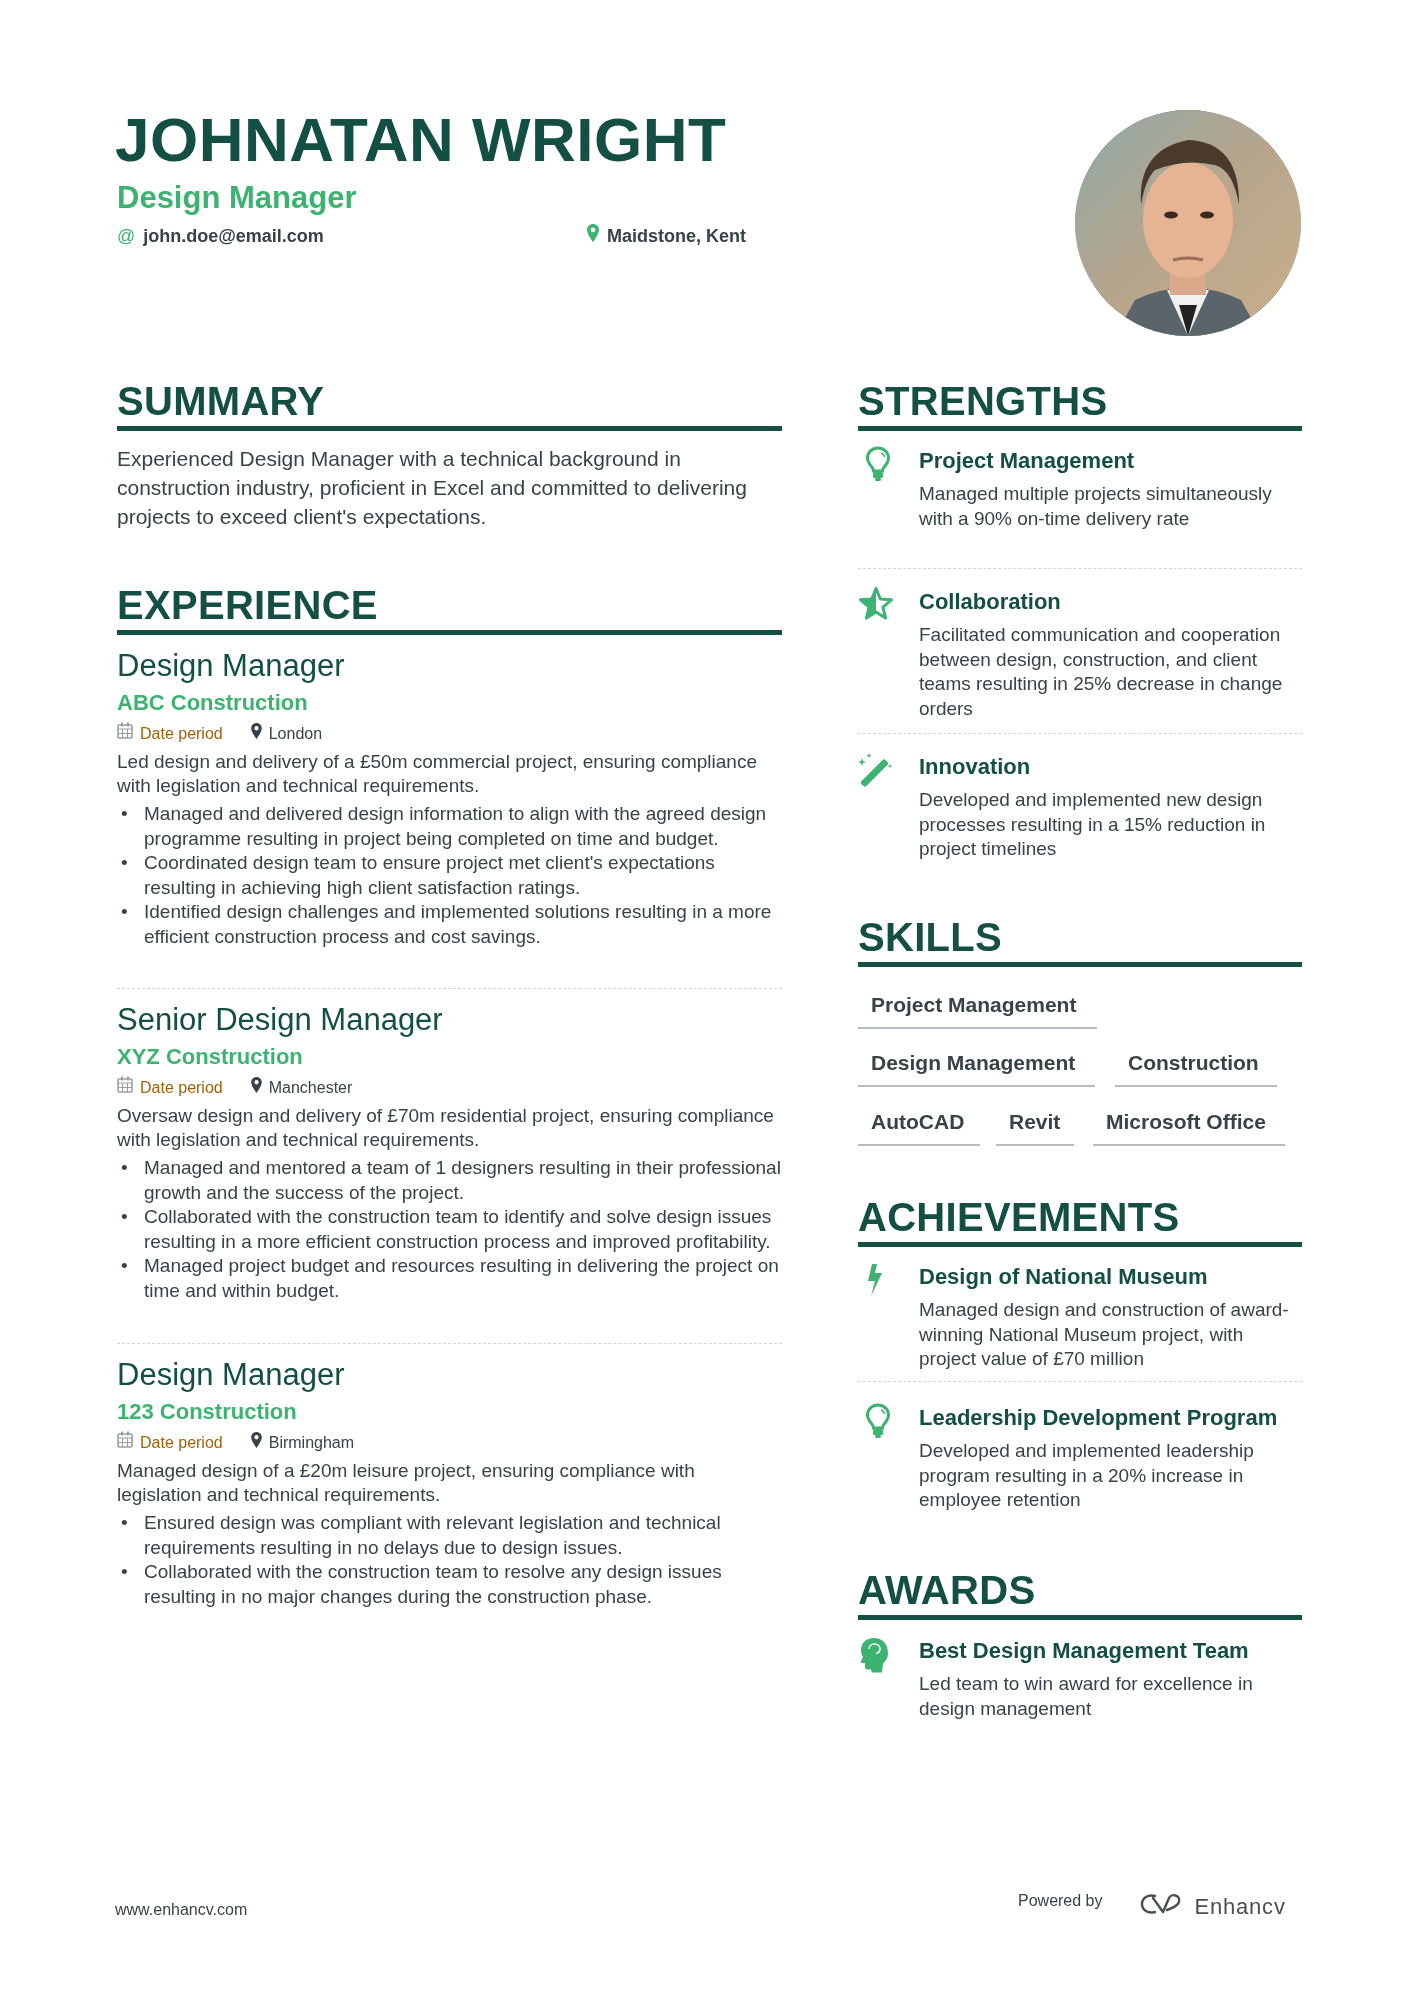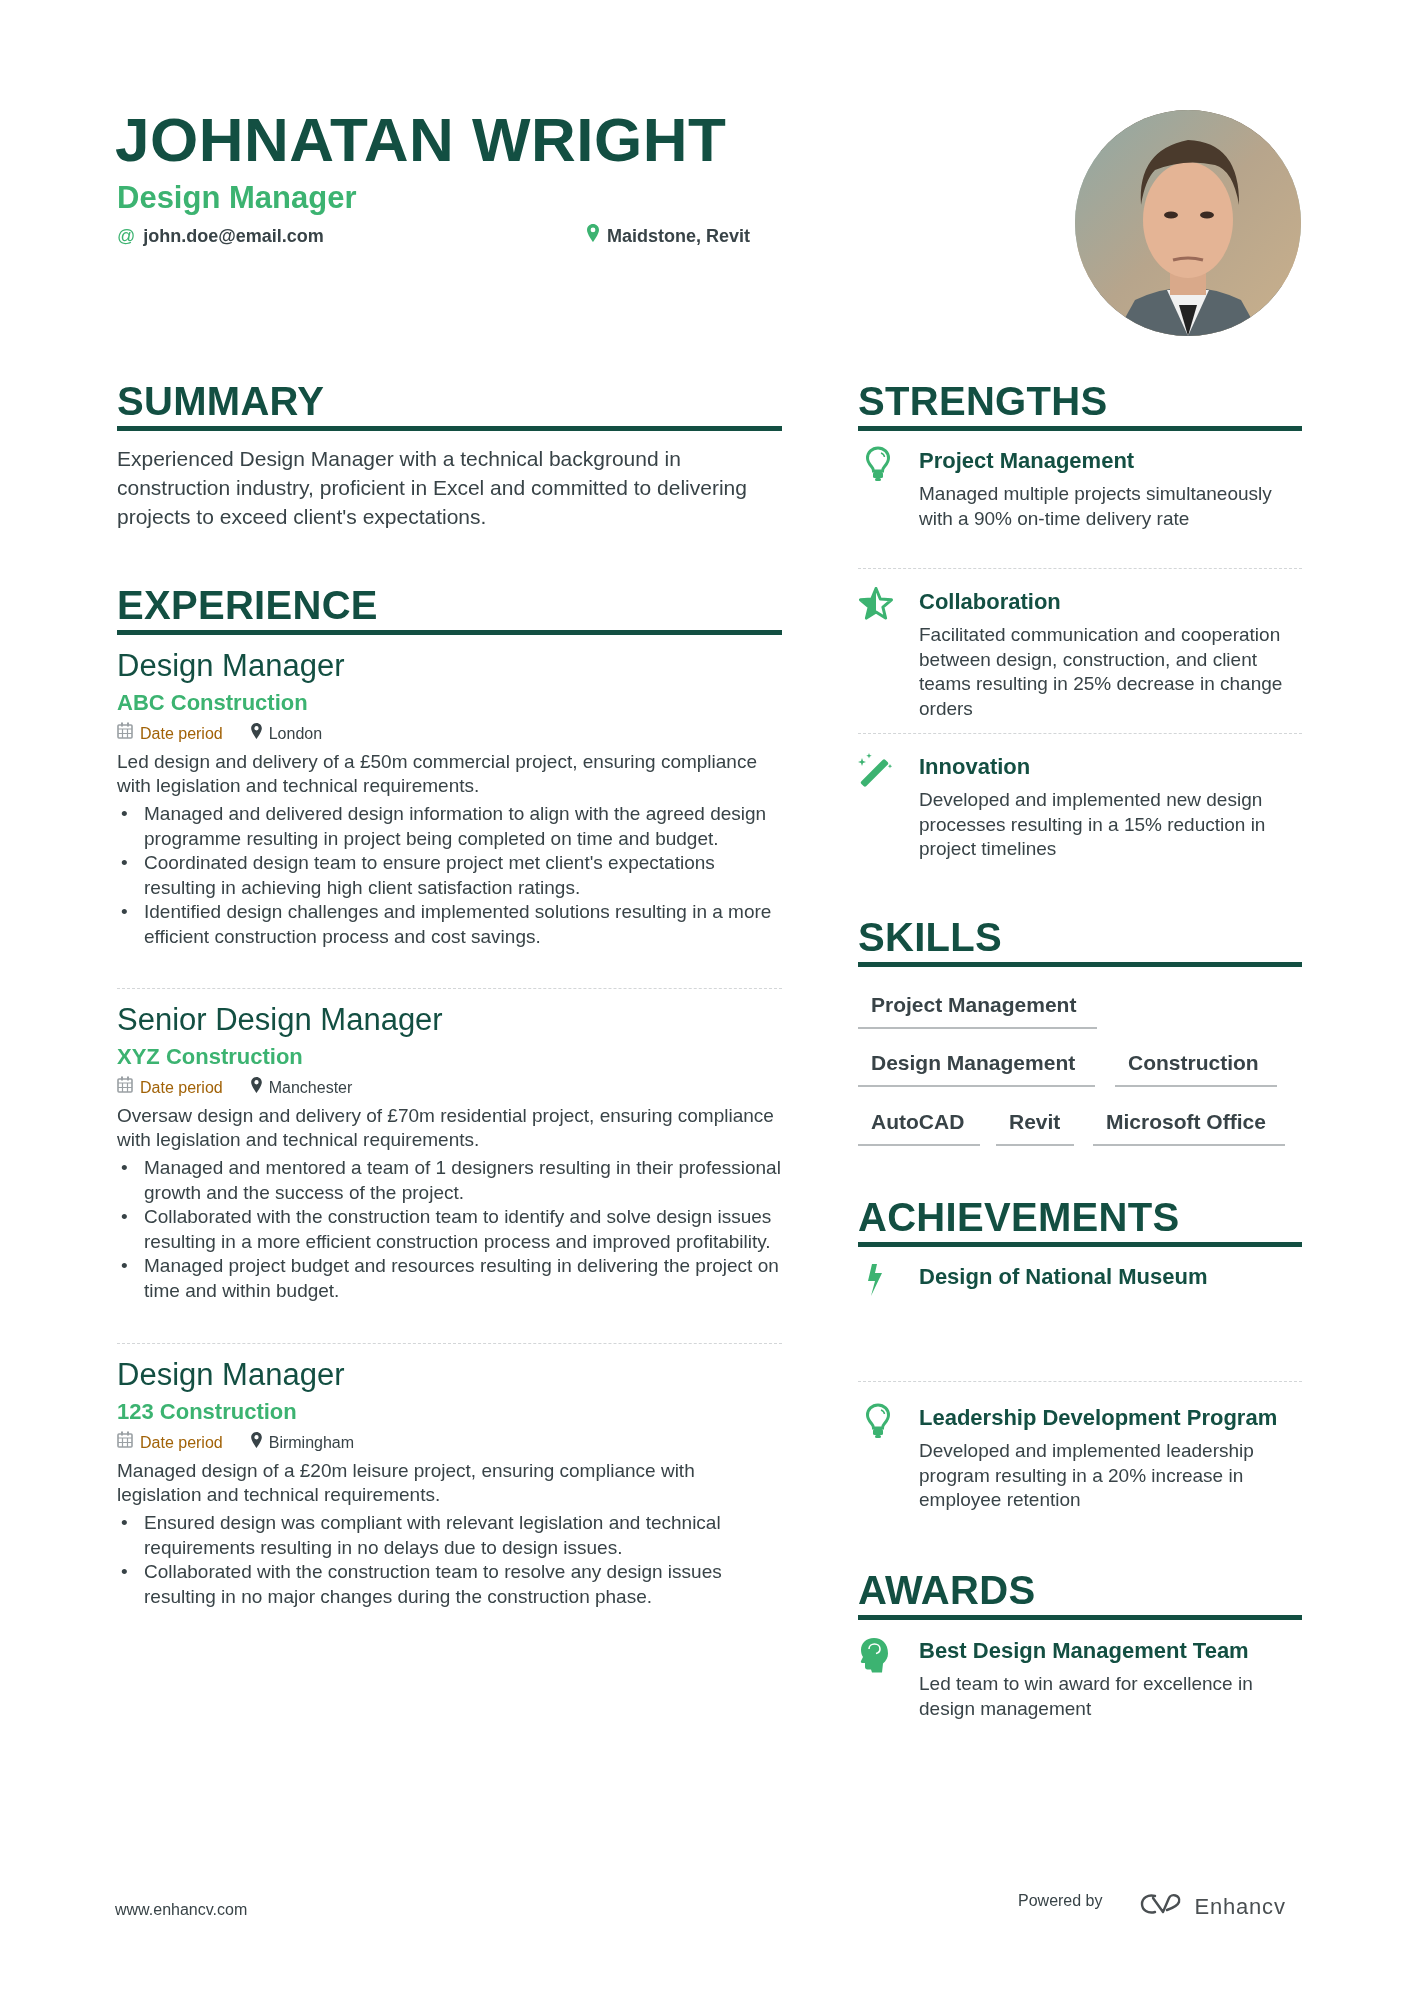--- a/index.html
+++ b/index.html
@@ -66,21 +66,21 @@
   <div class="contact contact-email">
     <span class="ico">@</span>
     <span>john.doe@email.com</span>
   </div>
   <div class="contact contact-loc">
     <span class="ico">
       <svg width="12" height="18" viewBox="0 0 12 18">
           <path d="M6 0C2.7 0 0 2.6 0 5.9 0 10 6 18 6 18s6-8 6-12.1C12 2.6 9.3 0 6 0zm0 8.3a2.4 2.4 0 1 1 0-4.8 2.4 2.4 0 0 1 0 4.8z" fill="#3cb371"></path>
         </svg>
     </span>
-    <span>Maidstone, Revit</span>
+    <span>Maidstone, Kent</span>
   </div>
 
   <div class="photo">
     <svg viewBox="0 0 226 226">
       <defs>
         <linearGradient id="bg" x1="0" y1="0" x2="1" y2="1">
           <stop offset="0" stop-color="#8fa9a6"></stop>
             <stop offset="0.5" stop-color="#b7a58c"></stop>
             <stop offset="1" stop-color="#c9b08c"></stop>
         </linearGradient>
@@ -243,20 +243,21 @@
   <div class="sec-head" style="left:858px; top:1188px;">ACHIEVEMENTS</div>
   <div class="sec-rule" style="left:858px; top:1236px; width:444px;"></div>
 
   <div class="ritem" style="top:1256px;">
     <span class="ico">
       <svg width="24" height="36" viewBox="0 0 24 36" style="margin-left:6px;">
           <path d="M8 2h5l-2 9h7L7 34l4-15H4z" fill="#3cb371"></path>
         </svg>
     </span>
     <div class="r-title">Design of National Museum</div>
+    <div class="r-desc">Managed design and construction of award-winning National Museum project, with project value of £70 million</div>
   </div>
   <div class="dash" style="left:858px; top:1375px; width:444px;"></div>
 
   <div class="ritem" style="top:1397px;">
     <span class="ico">
       <svg width="28" height="36" viewBox="0 0 28 36" style="margin-left:6px;">
           <path d="M14 2C8 2 3.5 6.5 3.5 12c0 4 2.3 6.5 4 8.5 1.3 1.5 2 3 2 4.5h9c0-1.5.7-3 2-4.5 1.7-2 4-4.5 4-8.5C24.5 6.5 20 2 14 2z" fill="none" stroke="#3cb371" stroke-width="3"></path>
           <rect x="9" y="26" width="10" height="6" rx="1.5" fill="#3cb371"></rect>
           <rect x="11" y="32" width="6" height="3" rx="1.5" fill="#3cb371"></rect>
           <path d="M17 7q3 1 3.5 4" stroke="#3cb371" stroke-width="1.5" fill="none"></path>

